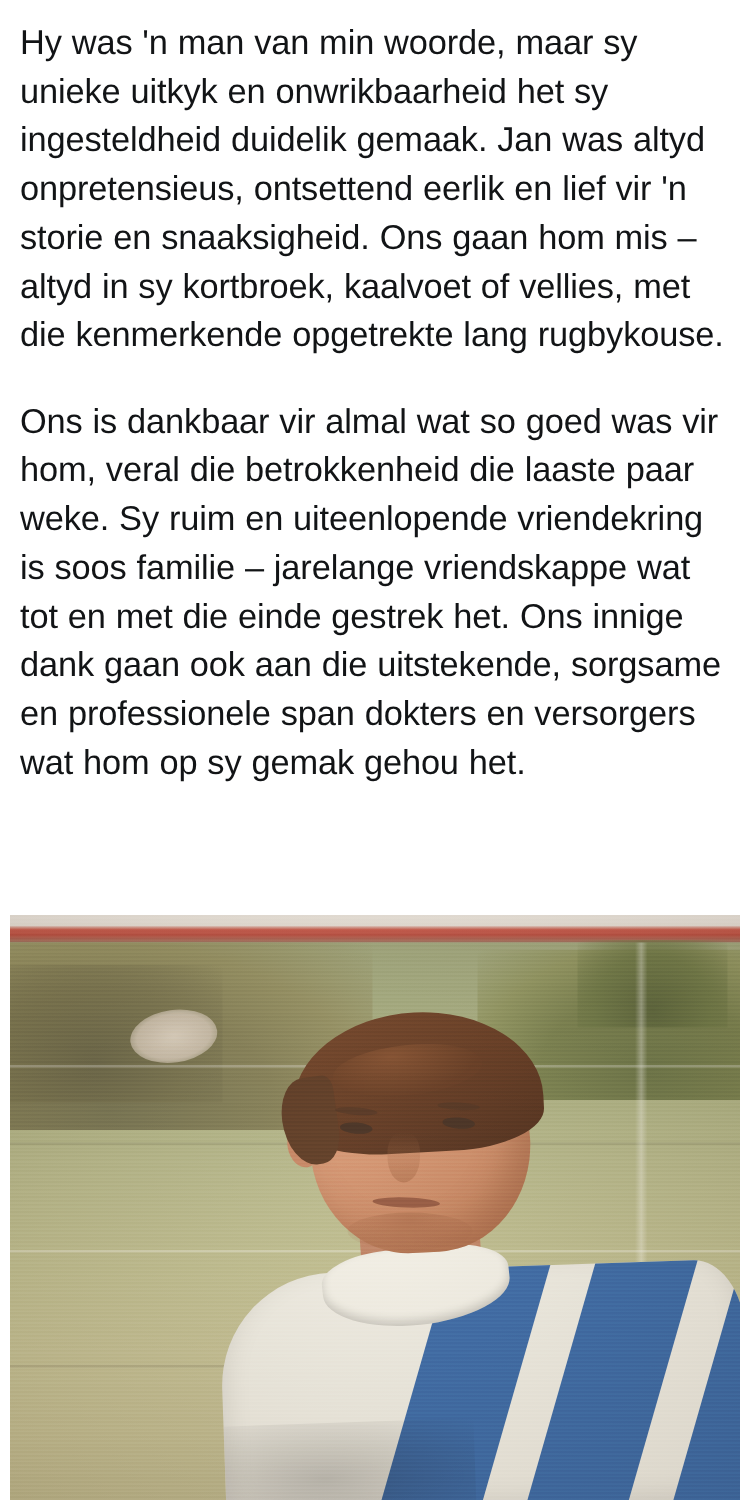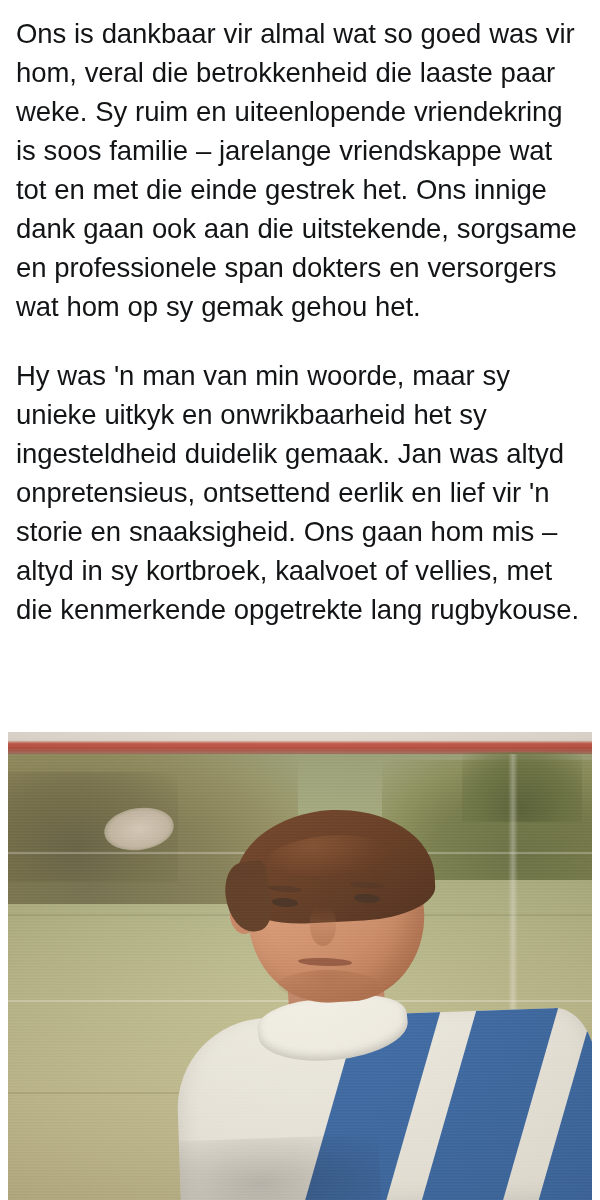--- a/index.html
+++ b/index.html
@@ -330,22 +330,22 @@
     background: radial-gradient(ellipse at 50% 45%, rgba(255,235,200,0.10) 0%, rgba(120,95,60,0.18) 100%);
     pointer-events: none;
   }
 </style>
 </head>
 <body>
 
 <div id="page">
 
   <div class="text-block">
+    <p class="para">Hy was 'n man van min woorde, maar sy unieke uitkyk en onwrikbaarheid het sy ingesteldheid duidelik gemaak. Jan was altyd onpretensieus, ontsettend eerlik en lief vir 'n storie en snaaksigheid. Ons gaan hom mis – altyd in sy kortbroek, kaalvoet of vellies, met die kenmerkende opgetrekte lang rugbykouse.</p>
     <p class="para">Ons is dankbaar vir almal wat so goed was vir hom, veral die betrokkenheid die laaste paar weke. Sy ruim en uiteenlopende vriendekring is soos familie – jarelange vriendskappe wat tot en met die einde gestrek het. Ons innige dank gaan ook aan die uitstekende, sorgsame en professionele span dokters en versorgers wat hom op sy gemak gehou het.</p>
-    <p class="para">Hy was 'n man van min woorde, maar sy unieke uitkyk en onwrikbaarheid het sy ingesteldheid duidelik gemaak. Jan was altyd onpretensieus, ontsettend eerlik en lief vir 'n storie en snaaksigheid. Ons gaan hom mis – altyd in sy kortbroek, kaalvoet of vellies, met die kenmerkende opgetrekte lang rugbykouse.</p>
   </div>
 
   <div id="photo">
     <div class="photo-inner">
 
       <div class="red-strip"></div>
       <div class="field"></div>
       <div class="hill-left"></div>
       <div class="hill-left2"></div>
       <div class="rock"></div>

